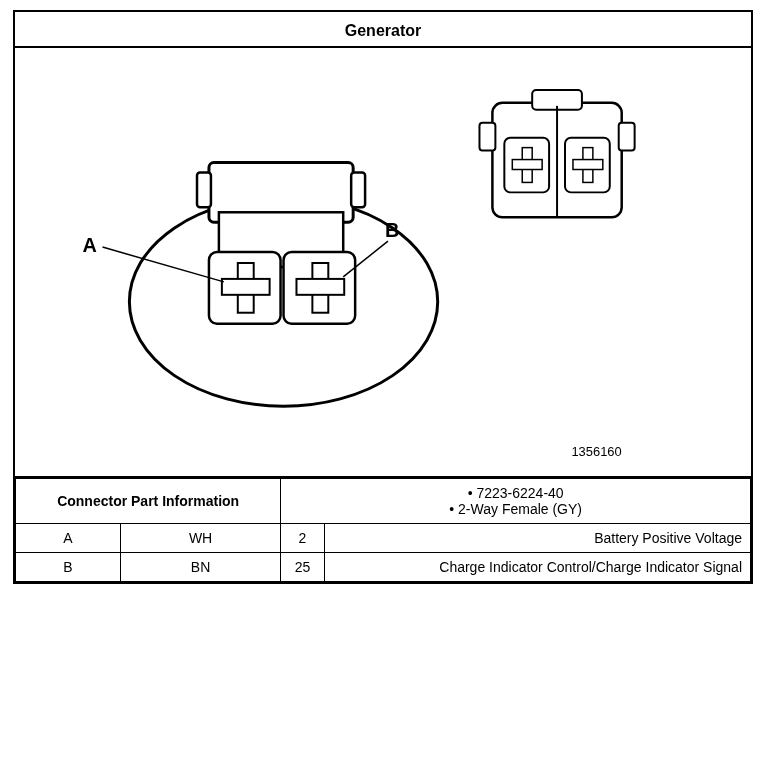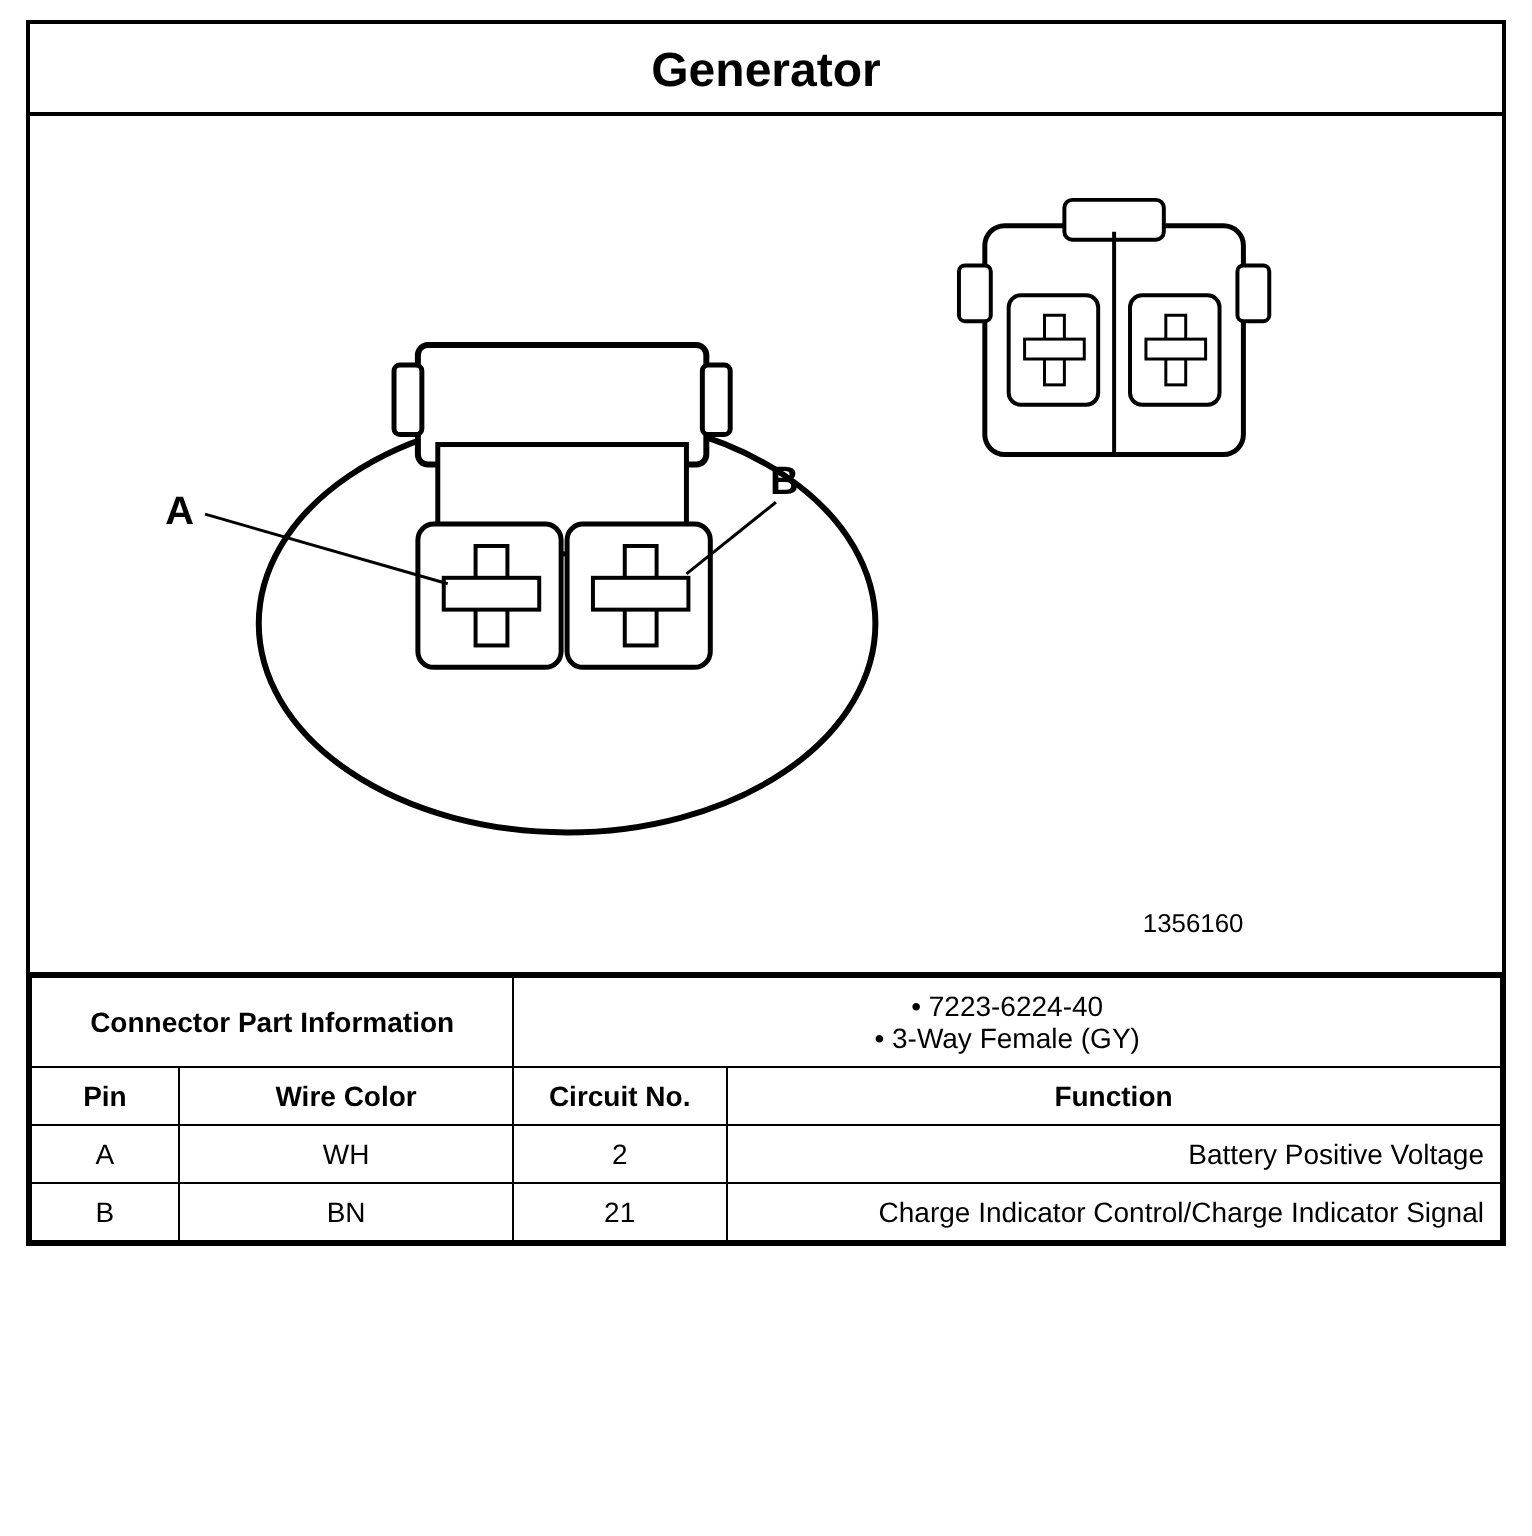--- a/index.html
+++ b/index.html
@@ -14,21 +14,21 @@
       padding: 10px;
     }
     .page-container {
       width: 740px;
       border: 2px solid #000;
       background: #fff;
     }
     .title-section {
       text-align: center;
       padding: 10px 0 6px 0;
-      font-size: 24px;
+      font-size: 16px;
       font-weight: bold;
       border-bottom: 2px solid #000;
     }
     .diagram-section {
       position: relative;
       width: 100%;
       height: 430px;
       background: #fff;
       border-bottom: 2px solid #000;
       display: flex;
@@ -131,40 +131,34 @@
   </div>
 
   <div class="table-section">
     <table>
 
       <tbody>
           <tr>
         <td colspan="2" class="connector-info-label">Connector Part Information</td>
         <td colspan="2" class="connector-info-value">
           <div>• <span>7223-6224-40</span></div>
-          <div>• <span>3-Way Female (GY)</span></div>
+          <div>• <span>2-Way Female (GY)</span></div>
         </td>
       </tr>
 
-      <tr class="header-row">
-        <th>Pin</th>
-        <th>Wire Color</th>
-        <th>Circuit No.</th>
-        <th>Function</th>
-      </tr>
 
       <tr>
         <td>A</td>
         <td>WH</td>
         <td>2</td>
         <td class="function-cell">Battery Positive Voltage</td>
       </tr>
 
       <tr>
         <td>B</td>
         <td>BN</td>
-        <td>21</td>
+        <td>25</td>
         <td class="function-cell">Charge Indicator Control/Charge Indicator Signal</td>
       </tr>
     </tbody>
       </table>
   </div>
 </div>
 
 </body></html>

